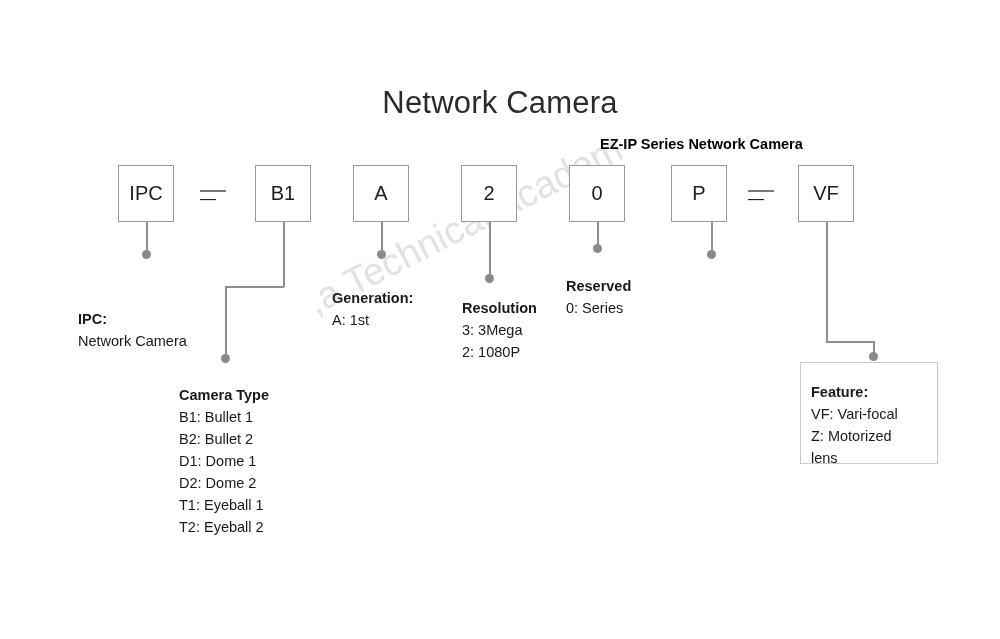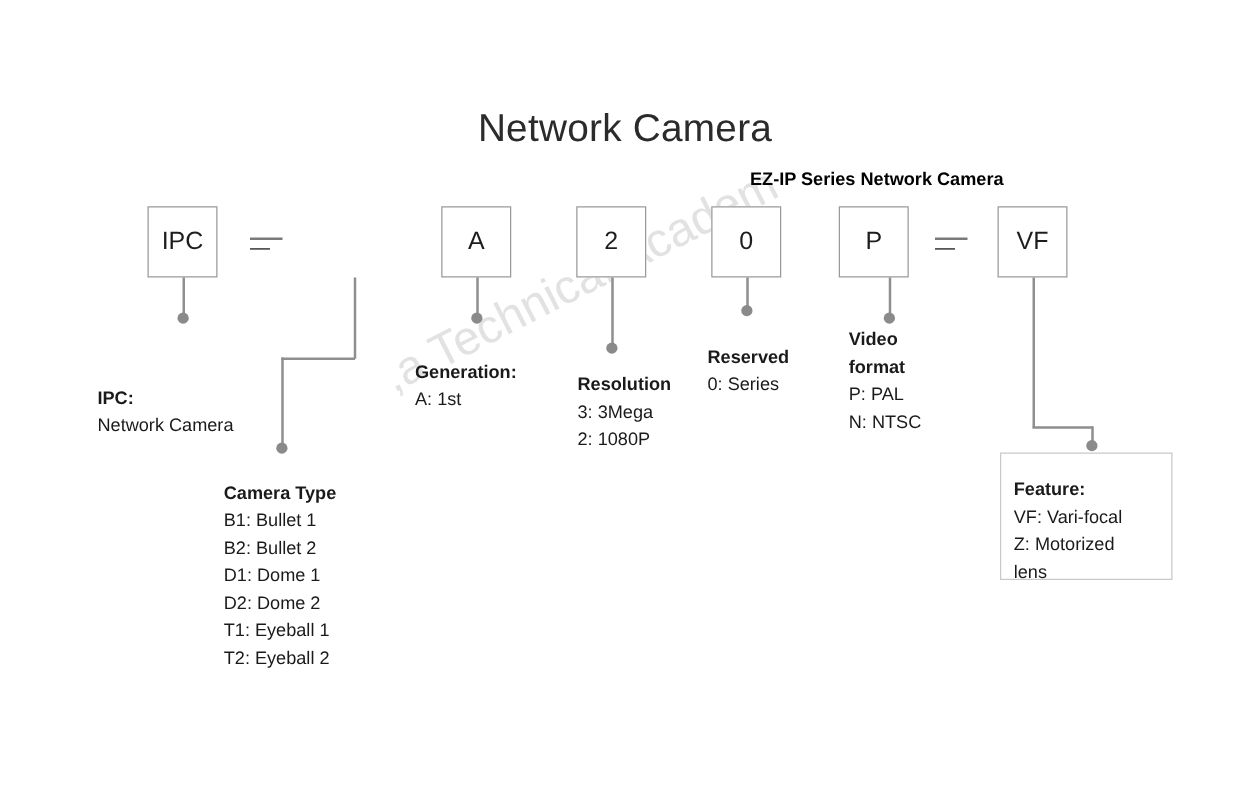--- a/index.html
+++ b/index.html
@@ -126,20 +126,21 @@
 
 <div id="canvas">
 
   <div class="watermark">,a Technical Academ</div>
 
   <div class="title">Network Camera</div>
   <div class="subtitle">EZ-IP Series Network Camera</div>
 
   <div class="code-box" style="left:118px;">IPC</div>
   <div class="dash" style="left:200px;">—</div>
+  <div class="code-box" style="left:255px;">B1</div>
   <div class="code-box" style="left:353px;">A</div>
   <div class="code-box" style="left:461px;">2</div>
   <div class="code-box" style="left:569px;">0</div>
   <div class="code-box" style="left:671px;">P</div>
   <div class="dash" style="left:748px;">—</div>
   <div class="code-box" style="left:798px;">VF</div>
 
   <div class="vline" style="left:146px; top:222px; height:32px;"></div>
   <div class="dot" style="left:142px; top:250px;"></div>
 
@@ -189,26 +190,20 @@
     <span class="hd">Resolution</span>
     <span class="ln">3: 3Mega</span>
     <span class="ln">2: 1080P</span>
   </div>
 
   <div class="ann" style="left:566px; top:275px;">
     <span class="hd">Reserved</span>
     <span class="ln">0: Series</span>
   </div>
 
-  <div class="ann" style="left:679px; top:261px;">
-    <span class="hd">Video</span>
-    <span class="hd">format</span>
-    <span class="ln">P: PAL</span>
-    <span class="ln">N: NTSC</span>
-  </div>
 
   <div class="feature-box">
     <span class="hd">Feature:</span>
     <span class="ln">VF: Vari-focal</span>
     <span class="ln">Z: Motorized</span>
     <span class="ln">lens</span>
   </div>
 
 </div>
 

